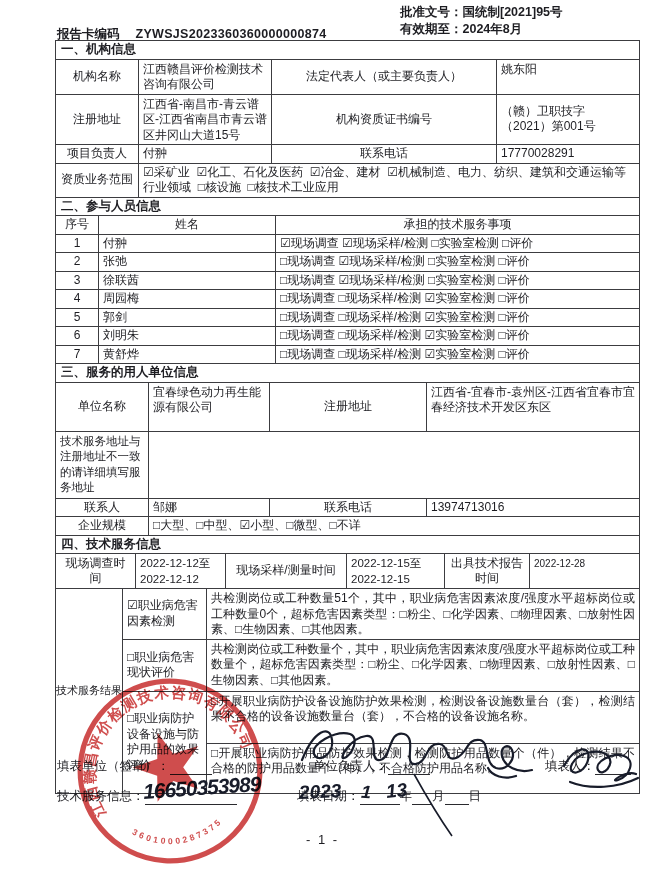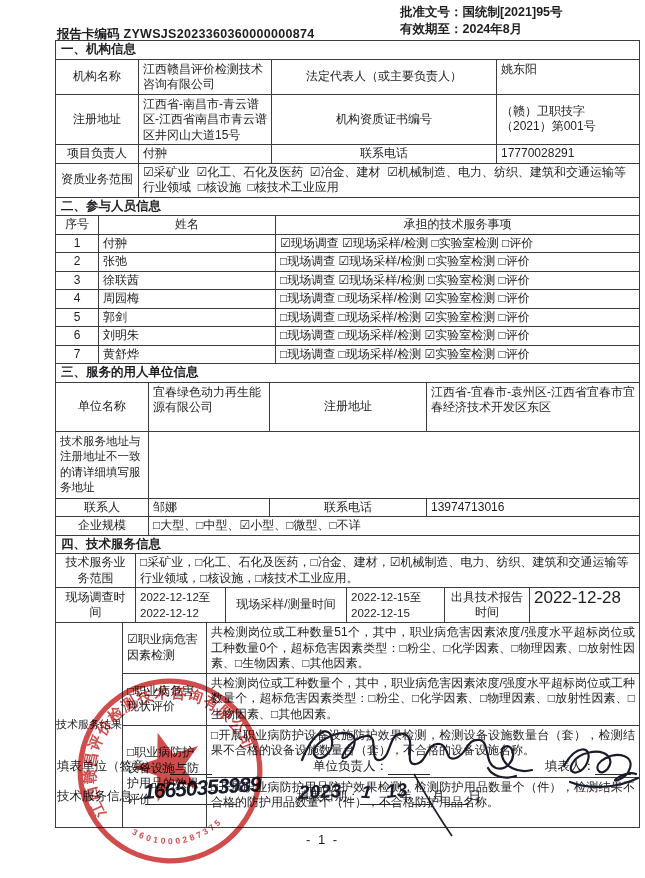--- a/index.html
+++ b/index.html
@@ -7,21 +7,21 @@
   body {
     width:645px; height:878px; position:relative;
     font-family:"Liberation Sans","DejaVu Sans",sans-serif;
     color:#1d1d22; overflow:hidden;
   }
   .page { position:absolute; inset:0; }
 
   
   .approval { position:absolute; top:4px; left:400px; font-size:12.5px; line-height:17px; font-weight:bold; }
   .report-code-line { position:absolute; top:26px; left:57px; font-size:12.5px; font-weight:bold; }
-  .report-code-line .code { font-weight:bold; letter-spacing:.3px; margin-left:4px; }
+  .report-code-line .code { font-weight:bold; letter-spacing:.3px; margin-left:16px; }
 
   
   .tblwrap { position:absolute; left:55px; top:41px; width:584px; }
   table { border-collapse:collapse; table-layout:fixed; width:584px; margin-top:-1px; }
   td { border:1px solid #3c3c40; font-size:12px; line-height:15.5px; padding:1px 4px; vertical-align:middle; overflow:hidden; }
   td.lbl { text-align:center; }
   td.val { text-align:left; }
   td.top { vertical-align:top; padding-top:2px; }
   td.sec { font-weight:bold; font-size:12.5px; padding:1px 5px; height:17px; }
   td.cbline { white-space:pre-wrap; }
@@ -192,44 +192,40 @@
 
     <table>
       <colgroup>
           <col style="width:80px">
           <col style="width:504px">
         </colgroup>
       <tbody>
           <tr>
             <td class="sec" colspan="2">四、技术服务信息</td>
           </tr>
-      <tr>
-        <td class="lbl h32">技术服务业务范围</td>
-        <td class="val cbline">□采矿业，□化工、石化及医药，□冶金、建材，☑机械制造、电力、纺织、建筑和交通运输等行业领域，□核设施，□核技术工业应用。</td>
-      </tr>
     </tbody>
       </table>
 
     <table>
       <colgroup>
           <col style="width:80px">
           <col style="width:90px">
           <col style="width:121px">
           <col style="width:98px">
           <col style="width:85px">
           <col style="width:110px">
         </colgroup>
       <tbody>
           <tr>
         <td class="lbl h32">现场调查时间</td>
         <td class="val top" style="font-size:11.5px">2022-12-12至2022-12-12</td>
         <td class="ctr">现场采样/测量时间</td>
         <td class="val top" style="font-size:11.5px">2022-12-15至2022-12-15</td>
         <td class="ctr">出具技术报告时间</td>
-        <td class="val top" style="font-size:17px">2022-12-28</td>
+        <td class="val top" style="font-size:10px">2022-12-28</td>
       </tr>
     </tbody>
       </table>
 
     <table>
       <colgroup>
           <col style="width:67px">
           <col style="width:84px">
           <col style="width:433px">
         </colgroup>

